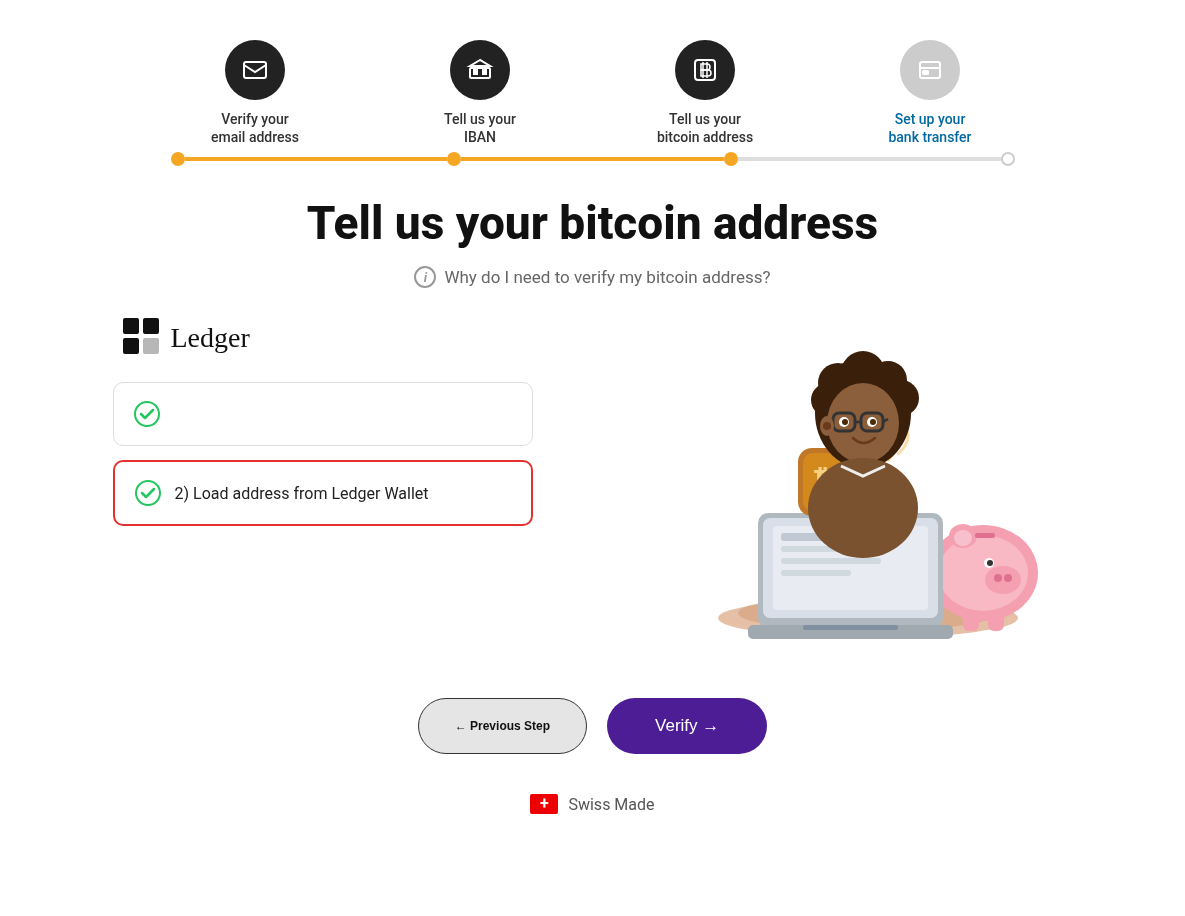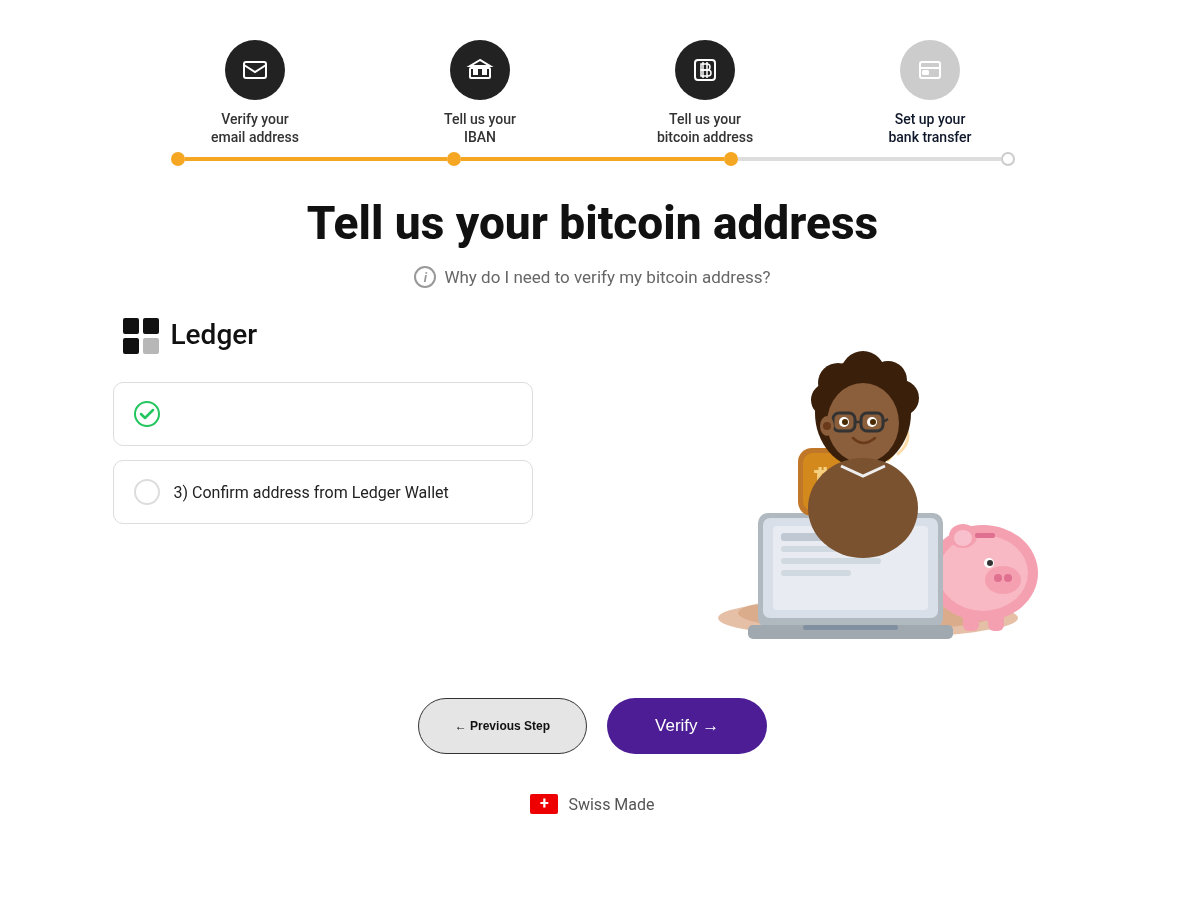--- a/index.html
+++ b/index.html
@@ -65,21 +65,21 @@
 
     .step-label {
       font-size: 14px;
       color: #333;
       text-align: center;
       line-height: 1.3;
       font-weight: 500;
     }
 
     .step-label.inactive {
-      color: #0f172a;
+      color: #0369a1;
     }
 
     
     .title-section {
       text-align: center;
       margin-bottom: 30px;
     }
 
     .main-title {
       font-size: 46px;
@@ -123,24 +123,25 @@
 
     .left-panel {
       width: 420px;
       display: flex;
       flex-direction: column;
     }
 
     
     .ledger-logo {
       display: flex;
-      align-items: flex-start;
+      align-items: flex-end;
       gap: 12px;
       margin-bottom: 28px;
       margin-left: 10px;
+      font-family: Liberation Serif, serif;
     }
 
     .ledger-logo-icon {
       width: 36px;
       height: 36px;
     }
 
     .ledger-logo-text {
       font-size: 28px;
       font-weight: 500;
@@ -347,25 +348,28 @@
         <span class="ledger-logo-text">Ledger</span>
       </div>
 
       <div class="step-box">
         <svg class="check-icon" viewBox="0 0 26 26">
           <circle cx="13" cy="13" r="12" stroke="#22c55e" stroke-width="2" fill="none"></circle>
           <path d="M7 13l4 4 8-8" stroke="#22c55e" stroke-width="2.5" fill="none" stroke-linecap="round" stroke-linejoin="round"></path>
         </svg>
       </div>
 
-
-      <div class="step-box">
-        <div class="spinner-icon"></div>
-        <span>3) Confirm address from Ledger Wallet</span>
+      <div class="step-box active-red">
+        <svg class="check-icon" viewBox="0 0 26 26">
+          <circle cx="13" cy="13" r="12" stroke="#22c55e" stroke-width="2" fill="none"></circle>
+          <path d="M7 13l4 4 8-8" stroke="#22c55e" stroke-width="2.5" fill="none" stroke-linecap="round" stroke-linejoin="round"></path>
+        </svg>
+        <span>2) Load address from Ledger Wallet</span>
       </div>
+
     </div>
 
     <div class="right-panel">
       <svg width="380" height="340" viewBox="0 0 380 340" xmlns="http://www.w3.org/2000/svg">
 
         <ellipse cx="195" cy="295" rx="130" ry="18" fill="#c8a07a" opacity="0.5"></ellipse>
 
         <ellipse cx="195" cy="300" rx="150" ry="20" fill="#d4956a" opacity="0.6"></ellipse>
 
         <ellipse cx="310" cy="255" rx="55" ry="48" fill="#f4a0b0"></ellipse>

